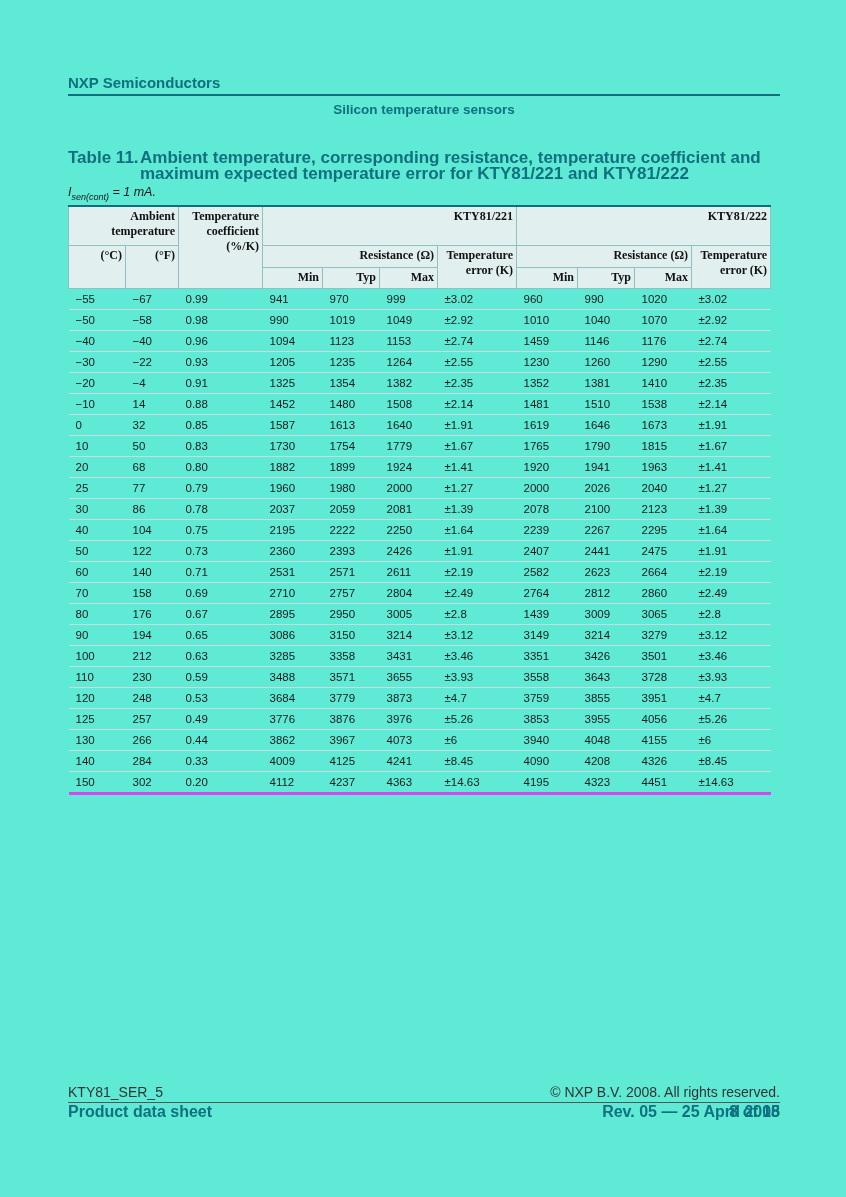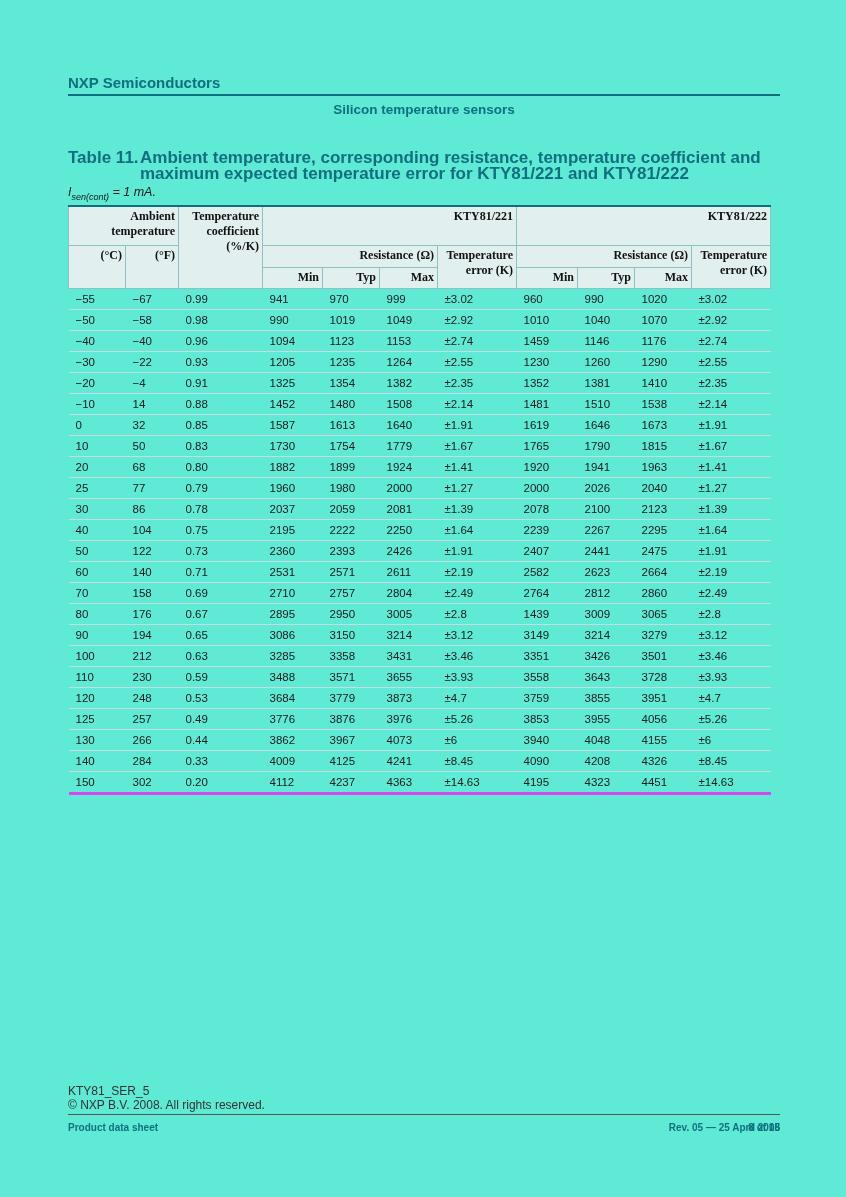--- a/index.html
+++ b/index.html
@@ -100,36 +100,34 @@
   
   .footer {
     position: absolute;
     left: 68px;
     top: 1084px;
     width: 712px;
   }
   .ftr-top {
     display: flex;
     justify-content: space-between;
-    font-size: 12px;
+    font-size: 14px;
     color: #333;
-    flex-direction: column;
   }
   .ftr-rule {
     margin-top: 2px;
     height: 1px;
     background: #555;
   }
   .ftr-bottom {
-    margin-top: 7px;
     display: flex;
     justify-content: space-between;
     color: #10707f;
     font-weight: bold;
-    font-size: 10px;
+    font-size: 16px;
   }
   .ftr-bottom .rev { position: absolute; left: 10px; right: 0; text-align: right; }
   .ftr-bottom { position: relative; }
   .ftr-bottom .left, .ftr-bottom .right { z-index: 1; }
 </style>
 </head>
 <body>
 
 <div class="page">
   <div class="content">

